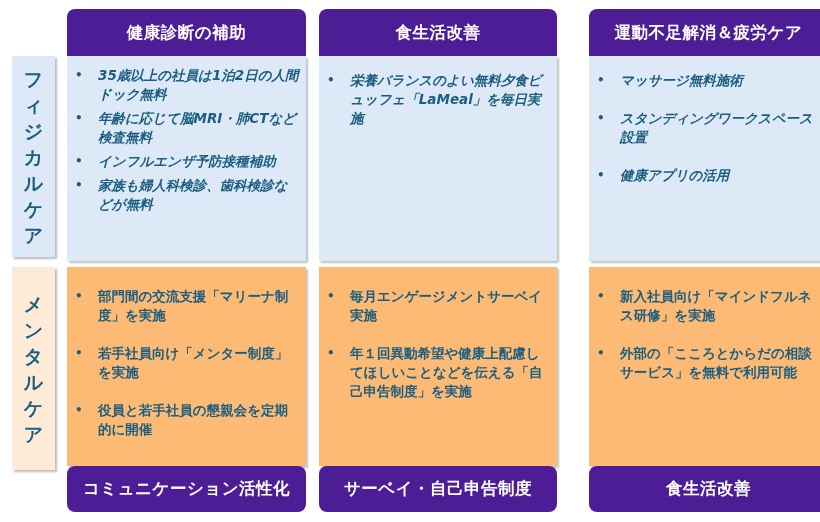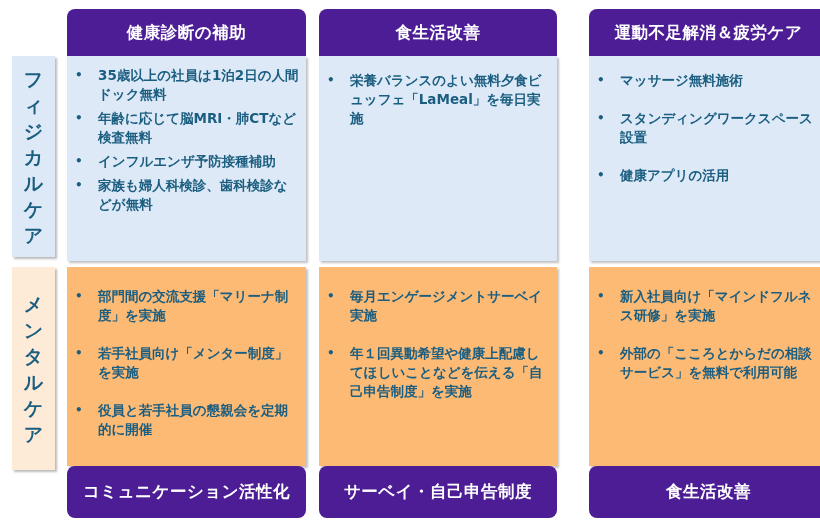--- a/index.html
+++ b/index.html
@@ -6,25 +6,25 @@
   body {
     width: 820px; height: 522px; background: #ffffff; position: relative; overflow: hidden;
     font-family: "DejaVu Sans", "Liberation Sans", sans-serif;
   }
   .hdr {
     position: absolute; background: #4c1d95; color: #ffffff;
     border-radius: 8px; display: flex; align-items: center; justify-content: center;
     font-weight: bold; font-size: 16.5px; letter-spacing: 0.5px; white-space: nowrap;
   }
   .hdr.top { top: 9px; height: 47px; border-bottom-left-radius: 0; border-bottom-right-radius: 0; }
-  .hdr.bottom { top: 466px; height: 52px; }
+  .hdr.bottom { top: 466px; height: 46px; }
   .panel {
     position: absolute; box-shadow: 2px 2px 2px rgba(120,120,120,0.45);
   }
-  .panel.phys { top: 56px; height: 205px; background: #dde9f7; }
+  .panel.phys { top: 56px; height: 205px; background: #dde9f7; font-style: italic; }
   .panel.ment { top: 267px; height: 199px; background: #fdba74; }
   .rowlabel {
     position: absolute; left: 12px; width: 43px;
     box-shadow: 2px 2px 2px rgba(120,120,120,0.5);
     display: flex; flex-direction: column; align-items: center; justify-content: center;
     color: #1b5e80; font-weight: bold; font-size: 19px; line-height: 26px;
   }
   .rowlabel.phys { top: 56px; height: 201px; background: #dde9f7; }
   .rowlabel.ment { top: 267px; height: 203px; background: #fdebd8; }
   .rowlabel span { display: block; }

